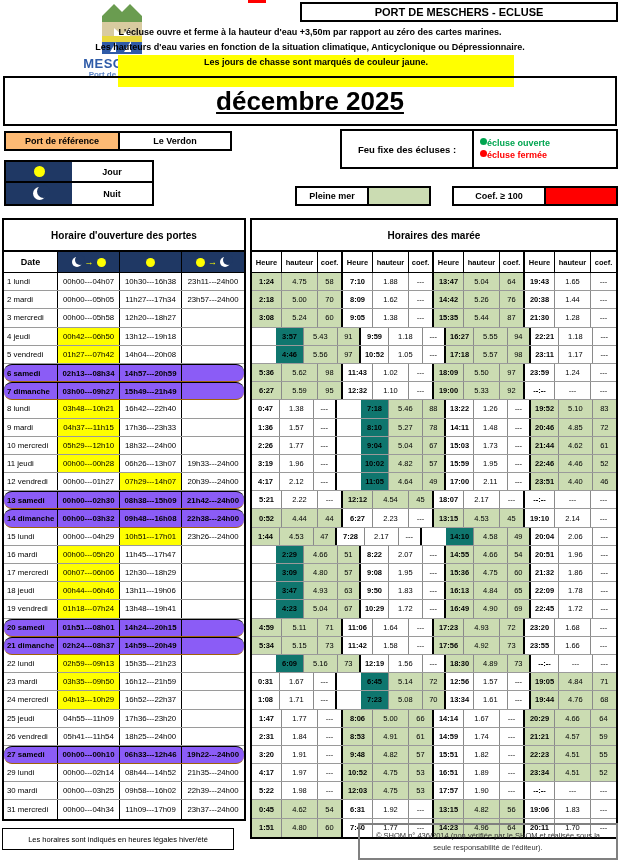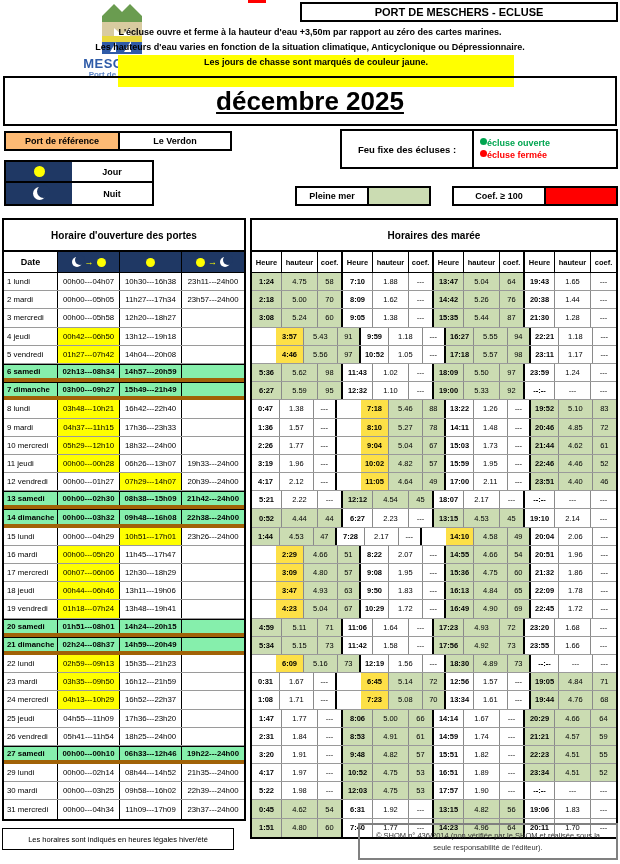--- a/index.html
+++ b/index.html
@@ -62,21 +62,21 @@
   .t-title{height:34px;border:2px solid #000;box-sizing:border-box;display:flex;align-items:center;
            justify-content:center;font-weight:bold;font-size:10px;}
   .lt-head{display:flex;height:20px;border-left:2px solid #000;border-right:2px solid #000;box-sizing:border-box;}
   .lh{display:flex;align-items:center;justify-content:center;border-right:1px solid #000;box-sizing:border-box;}
   .lh:last-child{border-right:none;}
   .lh-date{width:54px;background:#fff;font-size:9px;font-weight:bold;}
   .lh-icon{width:62px;background:#1f3864;gap:2px;}
   .lt-body{border:2px solid #000;border-top:1px solid #000;}
   .lrow{display:flex;height:18.2px;border-bottom:1px solid #9a9a9a;box-sizing:border-box;}
   .lrow:last-child{border-bottom:none;}
-  .lrow.weekend{background:#86efac;font-weight:bold;border-top:1px solid #000;border-bottom:4px solid #a16207;}
+  .lrow.weekend{background:#8b5cf6;font-weight:bold;border-top:1px solid #000;border-bottom:1px solid #a16207;border-radius:8px;}
   .lcell{display:flex;align-items:center;justify-content:center;font-size:7.8px;border-right:1px solid #000;
          box-sizing:border-box;overflow:hidden;white-space:nowrap;}
   .lcell:last-child{border-right:none;}
   .lcell.date{width:54px;justify-content:flex-start;padding-left:3px;}
   .lcell.t{width:62px;}
   .lcell.y{background:#ffff00;}
   
   .rtable{position:absolute;left:250px;top:218px;width:368px;}
   .rt-head{display:flex;height:20px;border-left:2px solid #000;border-right:2px solid #000;box-sizing:border-box;}
   .rh{display:flex;align-items:center;justify-content:center;font-size:7.5px;font-weight:bold;
@@ -86,21 +86,21 @@
   .rt-body{border:2px solid #000;border-top:1px solid #000;}
   .rrow{display:flex;height:18.2px;border-bottom:1px solid #9a9a9a;box-sizing:border-box;}
   .rrow:last-child{border-bottom:none;}
   .rcell{display:flex;align-items:center;justify-content:center;font-size:7.5px;border-right:1px solid #8a8a8a;
          box-sizing:border-box;overflow:hidden;white-space:nowrap;}
   .rcell.c0{width:30px;font-weight:bold;}
   .rcell.c1{width:36px;}
   .rcell.c2{width:25px;border-right:2px solid #000;}
   .rrow .rcell:last-child{border-right:none;}
   .rcell.g{background:#cbdcb2;}
-  .rcell.y{background:#fde047;margin-left:24px;}
+  .rcell.y{background:#0f766e;margin-left:24px;}
   
   .foot-left{position:absolute;left:2px;top:828px;width:232px;height:22px;border:1px solid #000;
              box-sizing:border-box;display:flex;align-items:center;justify-content:center;font-size:7.5px;}
   .foot-right{position:absolute;left:358px;top:823px;width:260px;height:37px;border:2px solid #808080;
               box-sizing:border-box;display:flex;align-items:center;justify-content:center;text-align:center;
               font-size:7.5px;color:#333;padding:2px 8px;line-height:1.5;}
 </style>
 </head>
 <body>
 

